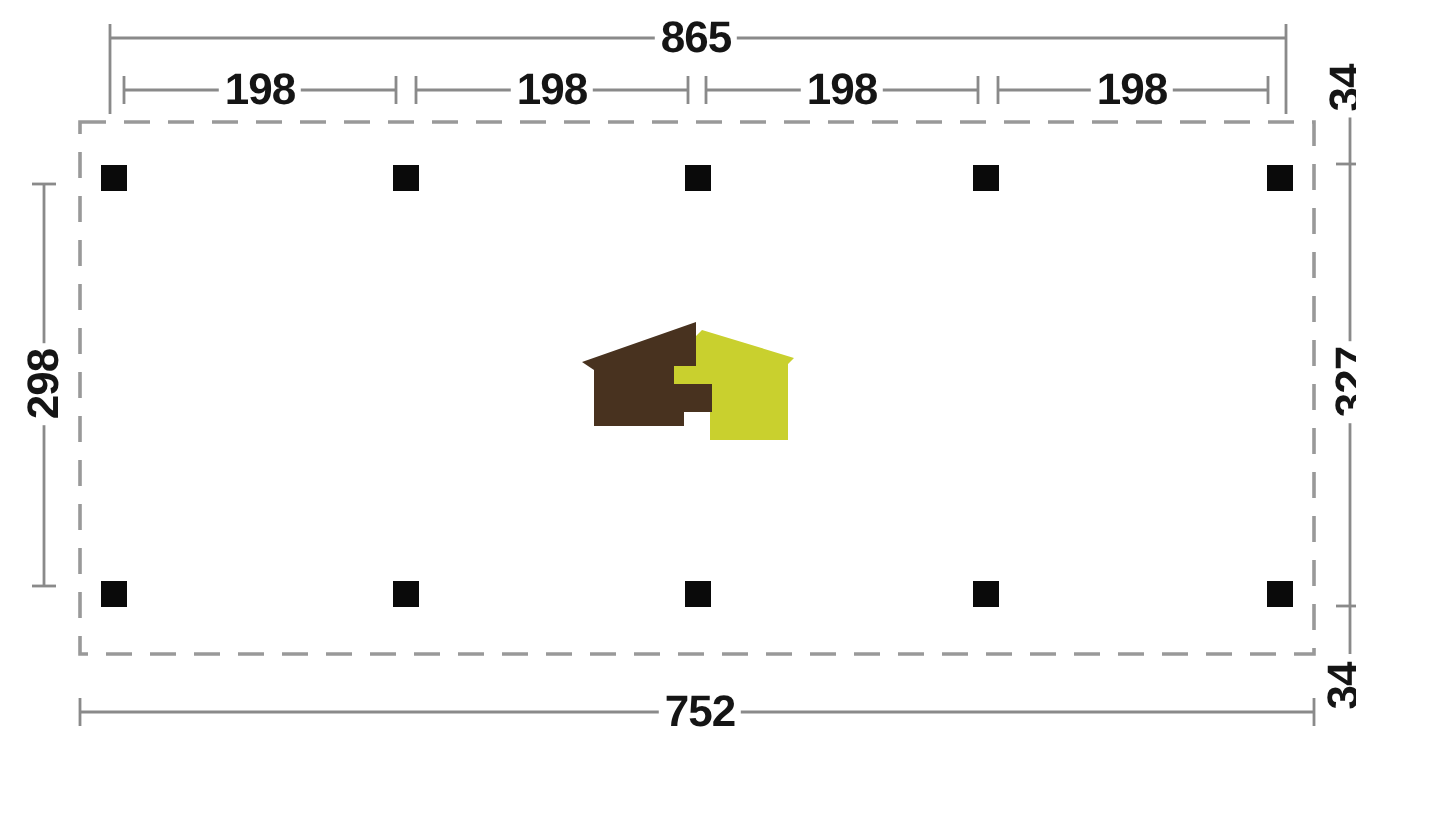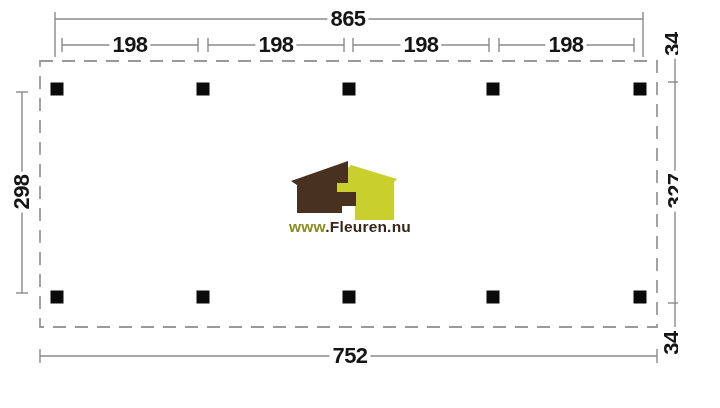--- a/index.html
+++ b/index.html
@@ -111,17 +111,14 @@
   <div class="dim-label" style="left:421px;top:45px;">198</div>
   <div class="dim-label" style="left:566px;top:45px;">198</div>
   <div class="dim-label" style="left:350px;top:356px;">752</div>
 
   <div class="dim-label vertical" style="left:22px;top:192px;">298</div>
   <div class="dim-label vertical" style="left:673px;top:44px;">34</div>
   <div class="dim-label vertical" style="left:676px;top:191px;">327</div>
   <div class="dim-label vertical" style="left:698px;top:191px;">395</div>
   <div class="dim-label vertical" style="left:672px;top:343px;">34</div>
 
-  <div class="logo-url">
-    <span class="prefix">www</span><span class="suffix">.Fleuren.nu</span>
-  </div>
 
 </div>
 
 </body></html>

